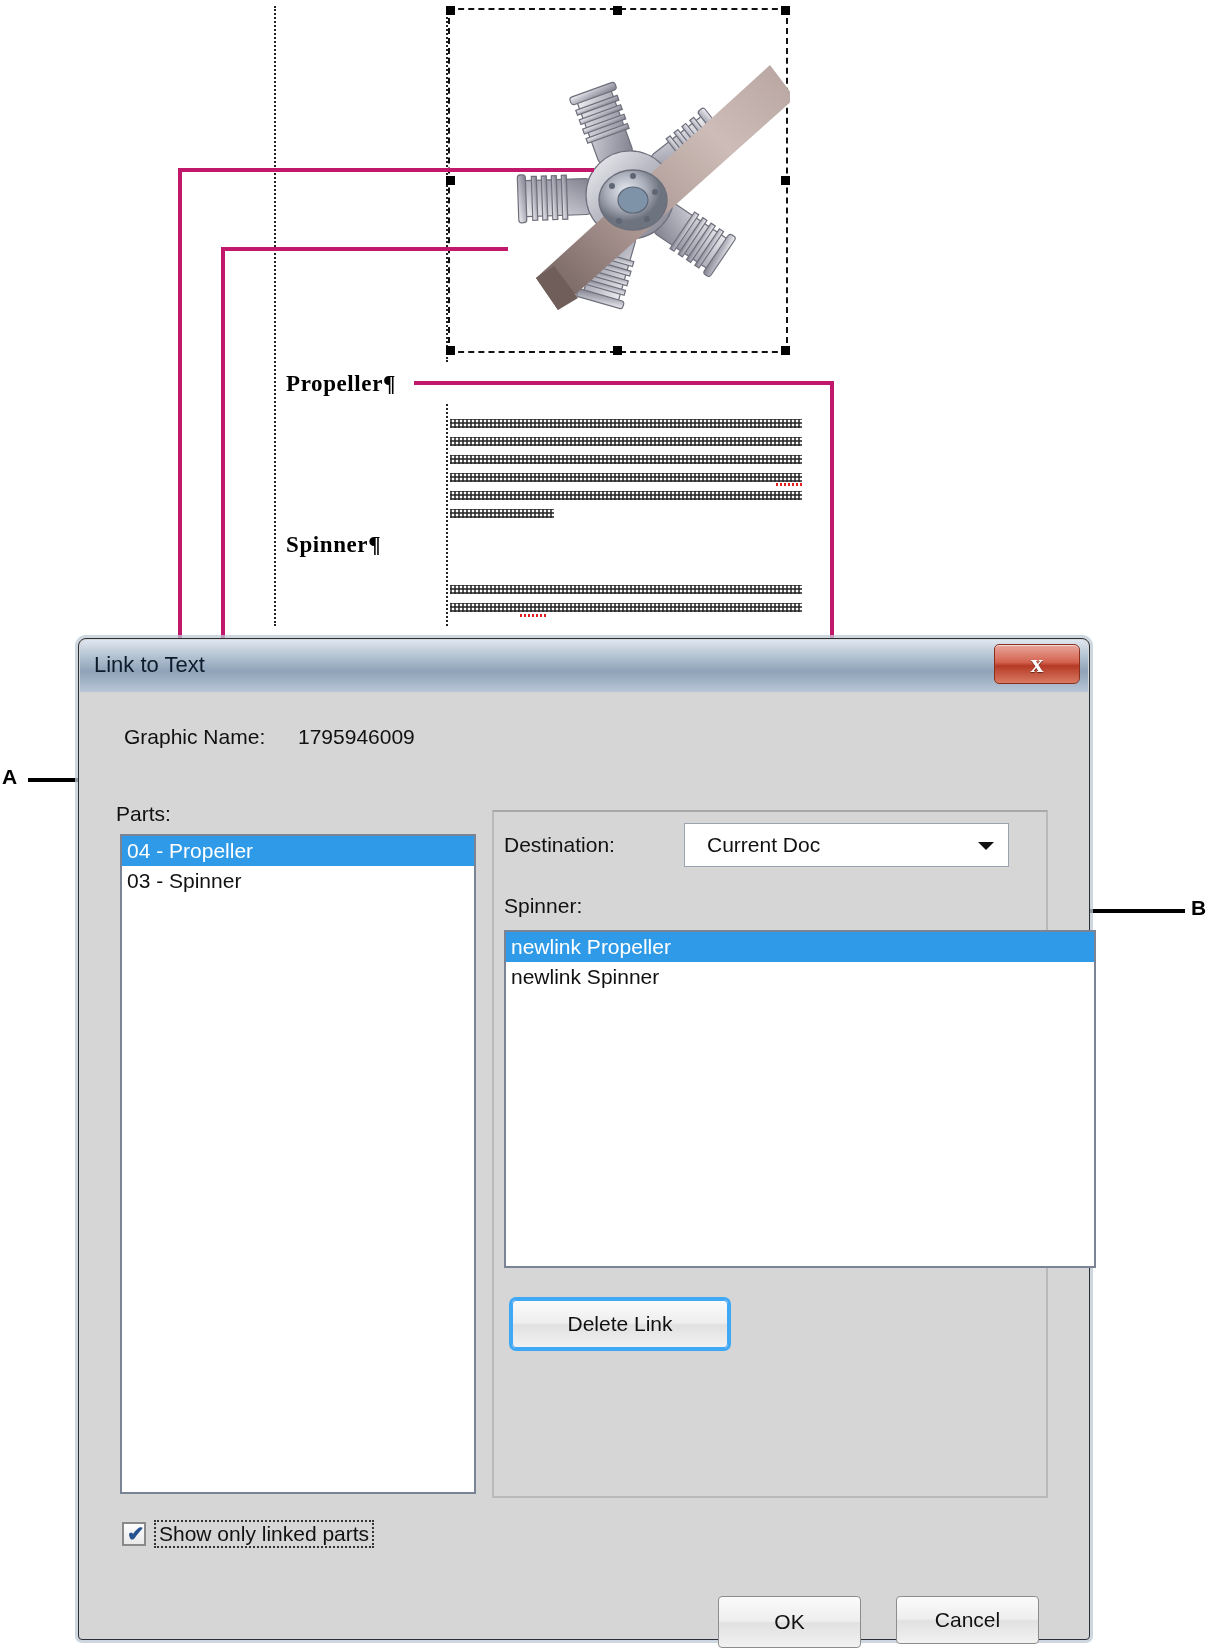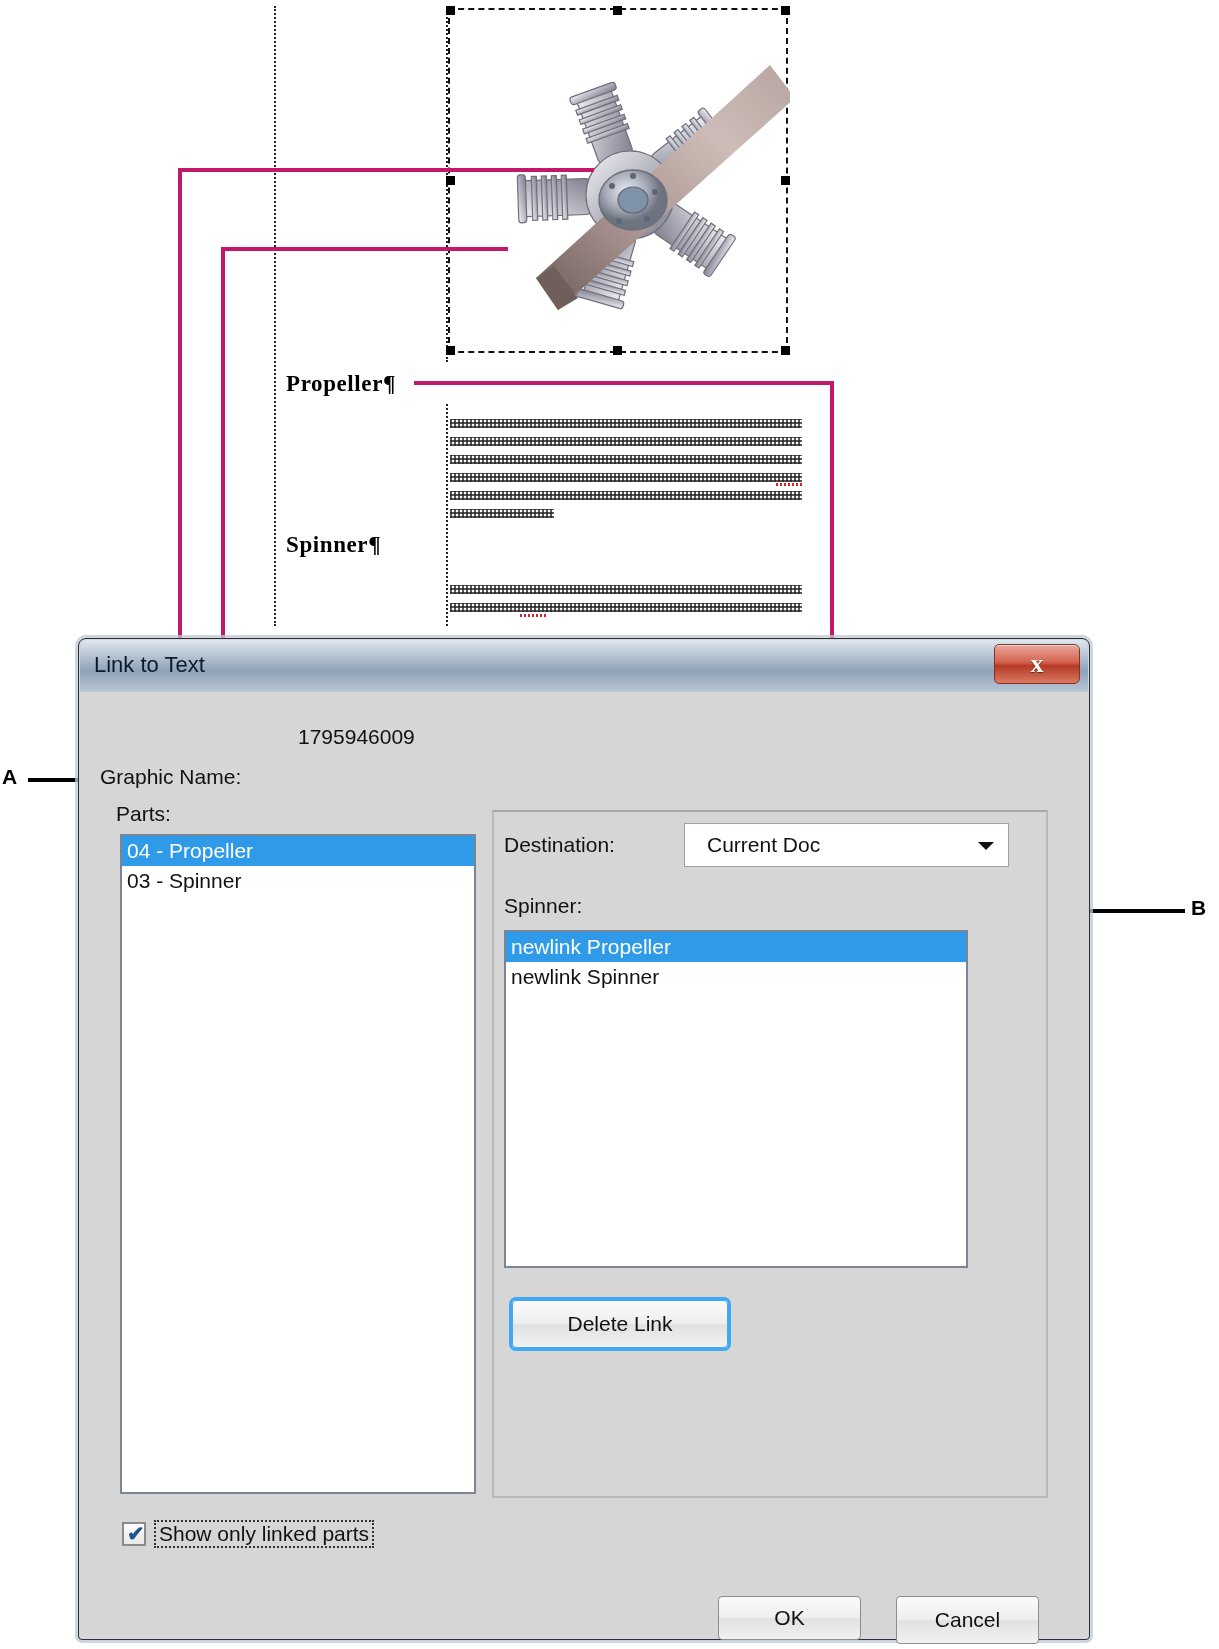--- a/index.html
+++ b/index.html
@@ -360,51 +360,51 @@
 
     <div class="titlebar">
       <div class="title-text">Link to Text</div>
       <div class="close-btn">
         <div class="close-x">x</div>
       </div>
     </div>
 
     <div class="dlg-body">
 
-      <div class="dlg-label" style="left:20px; top:33px;margin-top:40px;">Graphic Name:</div>
+      <div class="dlg-label" style="left:44px; top:33px;">Graphic Name:</div>
       <div class="dlg-value" style="left:218px; top:33px;">1795946009</div>
 
       <div class="dlg-label" style="left:36px; top:110px;">Parts:</div>
       <div class="listbox" style="left:40px; top:142px; width:356px; height:660px;">
         <div class="list-item selected">04 - Propeller</div>
         <div class="list-item">03 - Spinner</div>
       </div>
 
       <div class="groupbox" style="left:412px; top:118px; width:556px; height:688px;"></div>
 
       <div class="dlg-label" style="left:424px; top:141px;">Destination:</div>
       <div class="combo" style="left:604px; top:131px; width:325px; height:44px;">
         <span class="combo-text">Current Doc</span>
         <span class="combo-arrow"></span>
       </div>
 
       <div class="dlg-label" style="left:424px; top:202px;">Spinner:</div>
-      <div class="listbox" style="left:424px; top:238px; width:464px; height:338px;">
+      <div class="listbox" style="left:424px; top:238px; width:592px; height:338px;">
         <div class="list-item selected">newlink Propeller</div>
         <div class="list-item">newlink Spinner</div>
       </div>
 
       <div class="btn focused" style="left:432px; top:608px; width:216px; height:48px;">Delete Link</div>
 
       <div class="checkbox-row" style="left:42px; top:828px;">
         <span class="cb-box">
           <span class="cb-check">✔</span>
         </span>
         <span class="cb-label">Show only linked parts</span>
       </div>
 
-      <div class="btn" style="left:638px; top:904px; width:143px; height:44px;">OK</div>
+      <div class="btn" style="left:638px; top:904px; width:143px; height:52px;">OK</div>
       <div class="btn" style="left:816px; top:904px; width:143px; height:48px;">Cancel</div>
 
     </div>
   </div>
 
 </div>
 
 </body></html>

